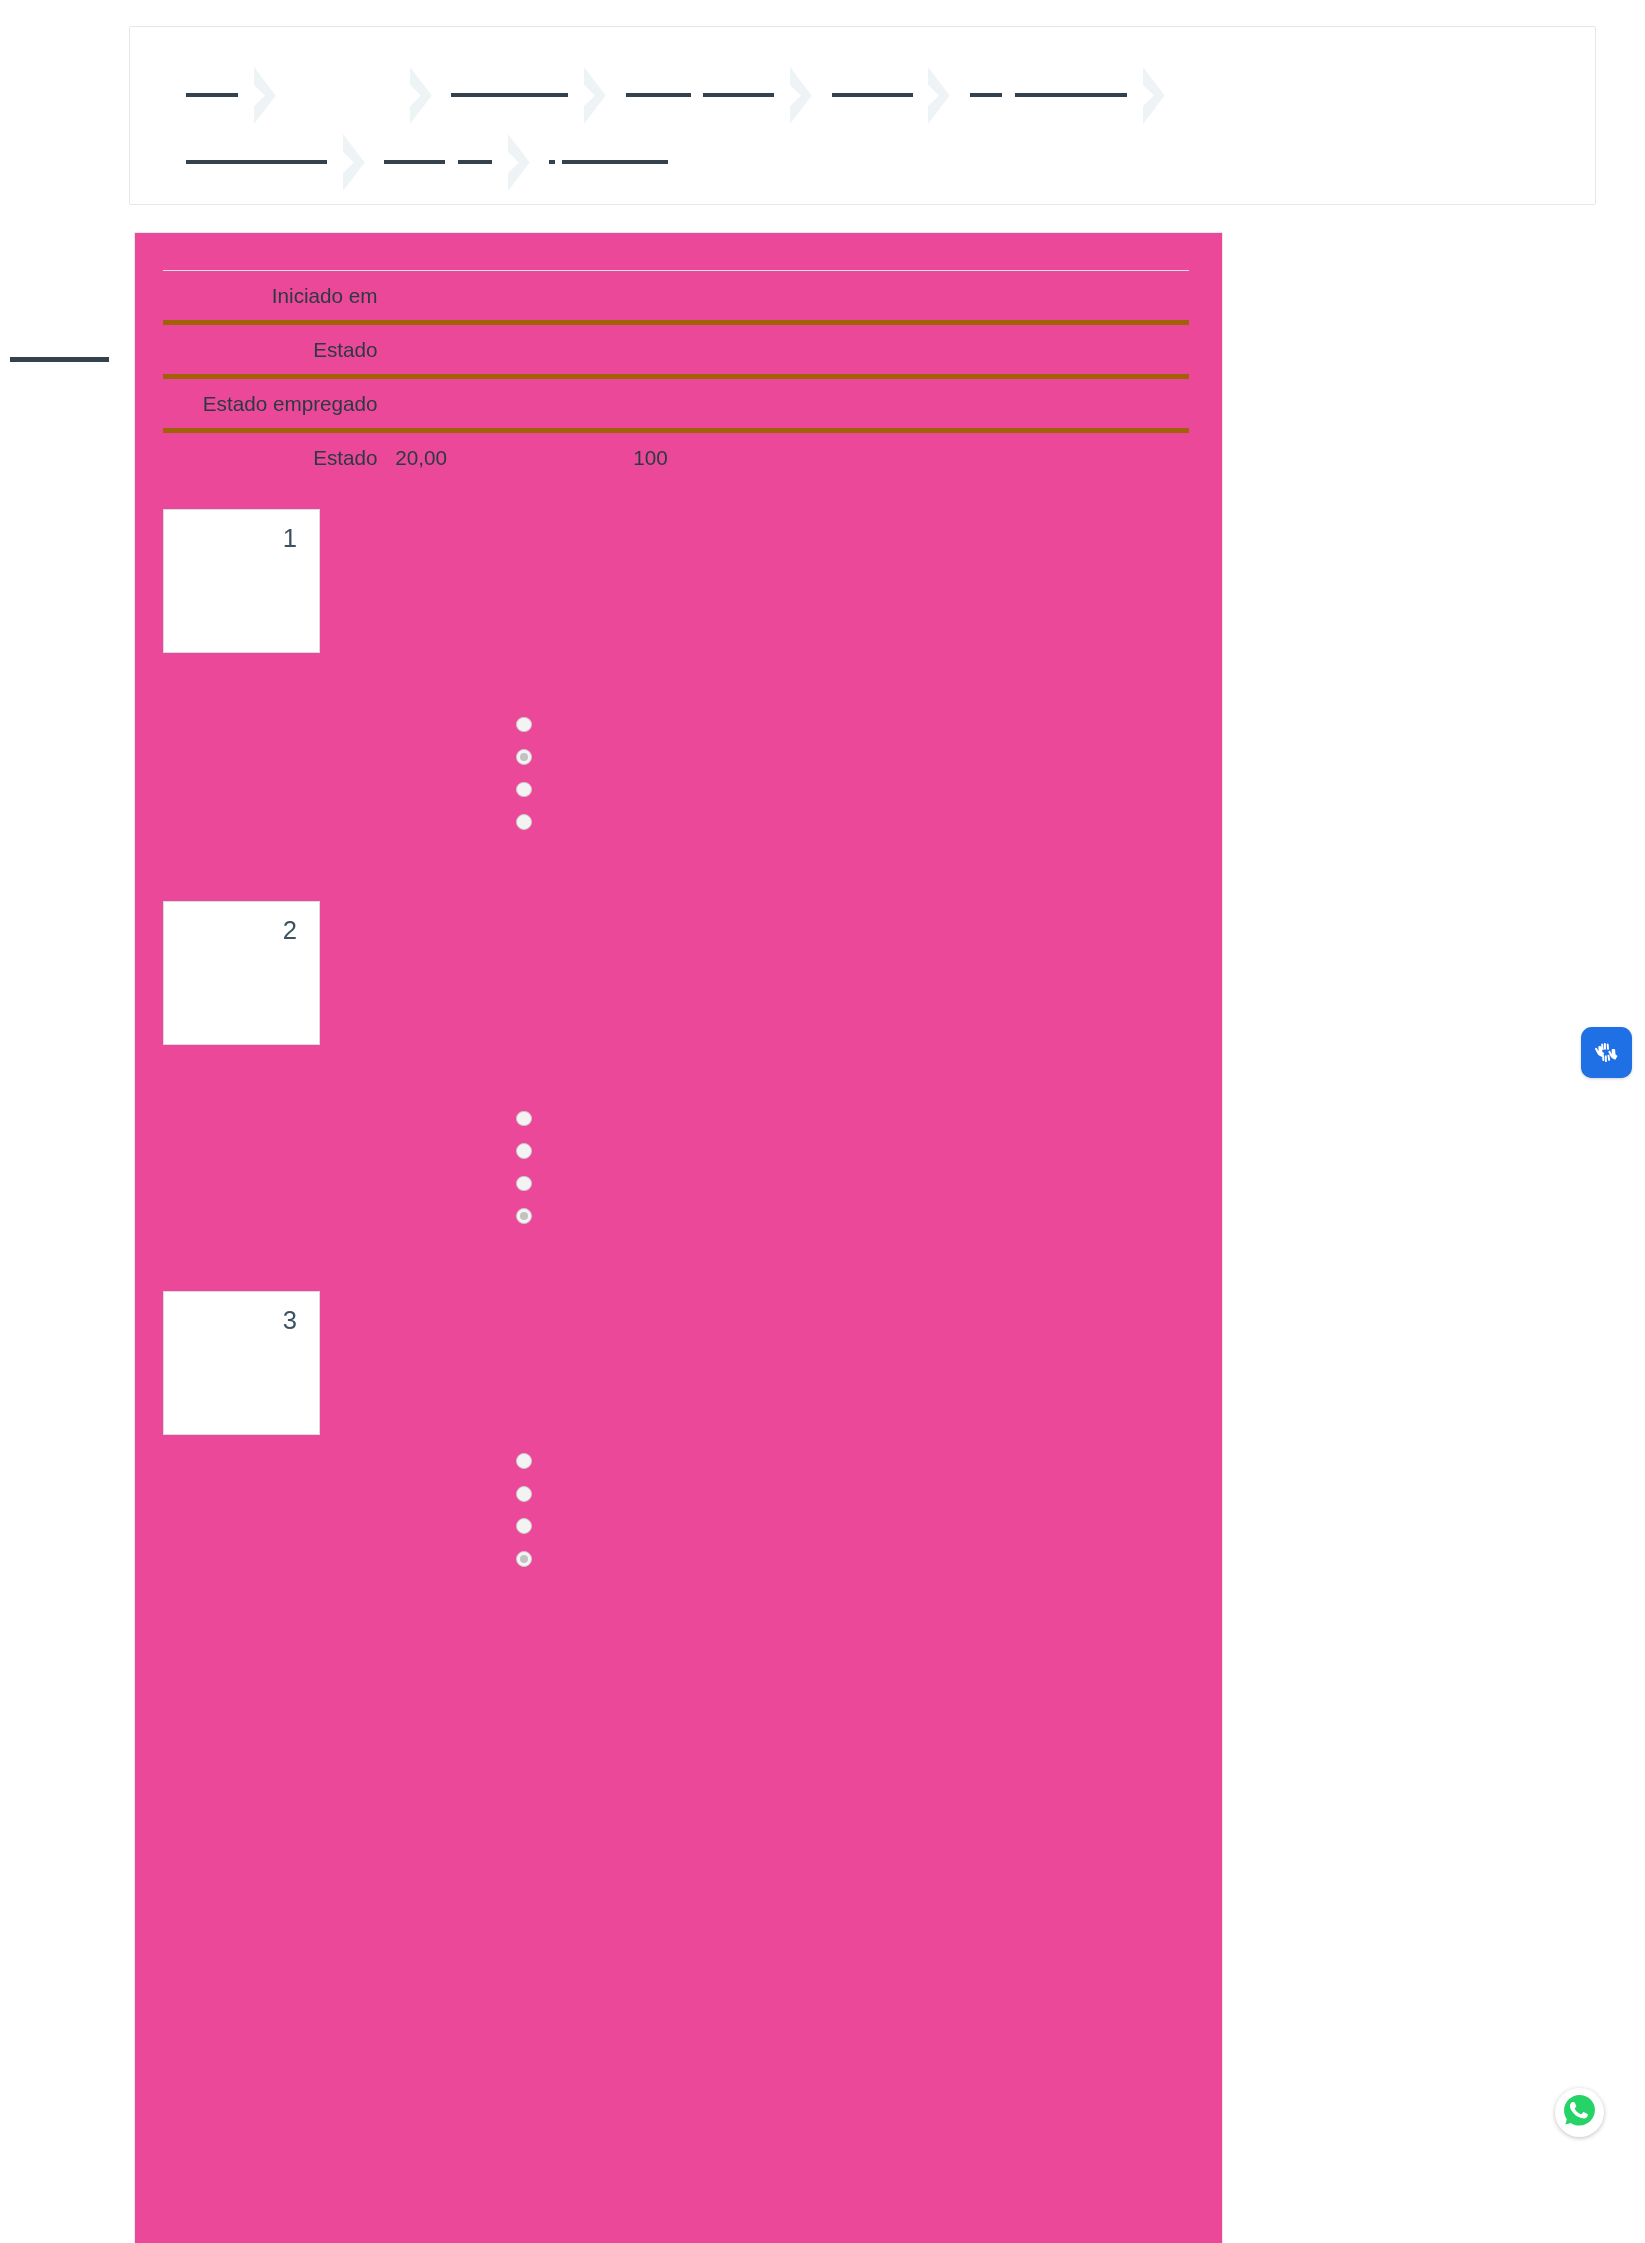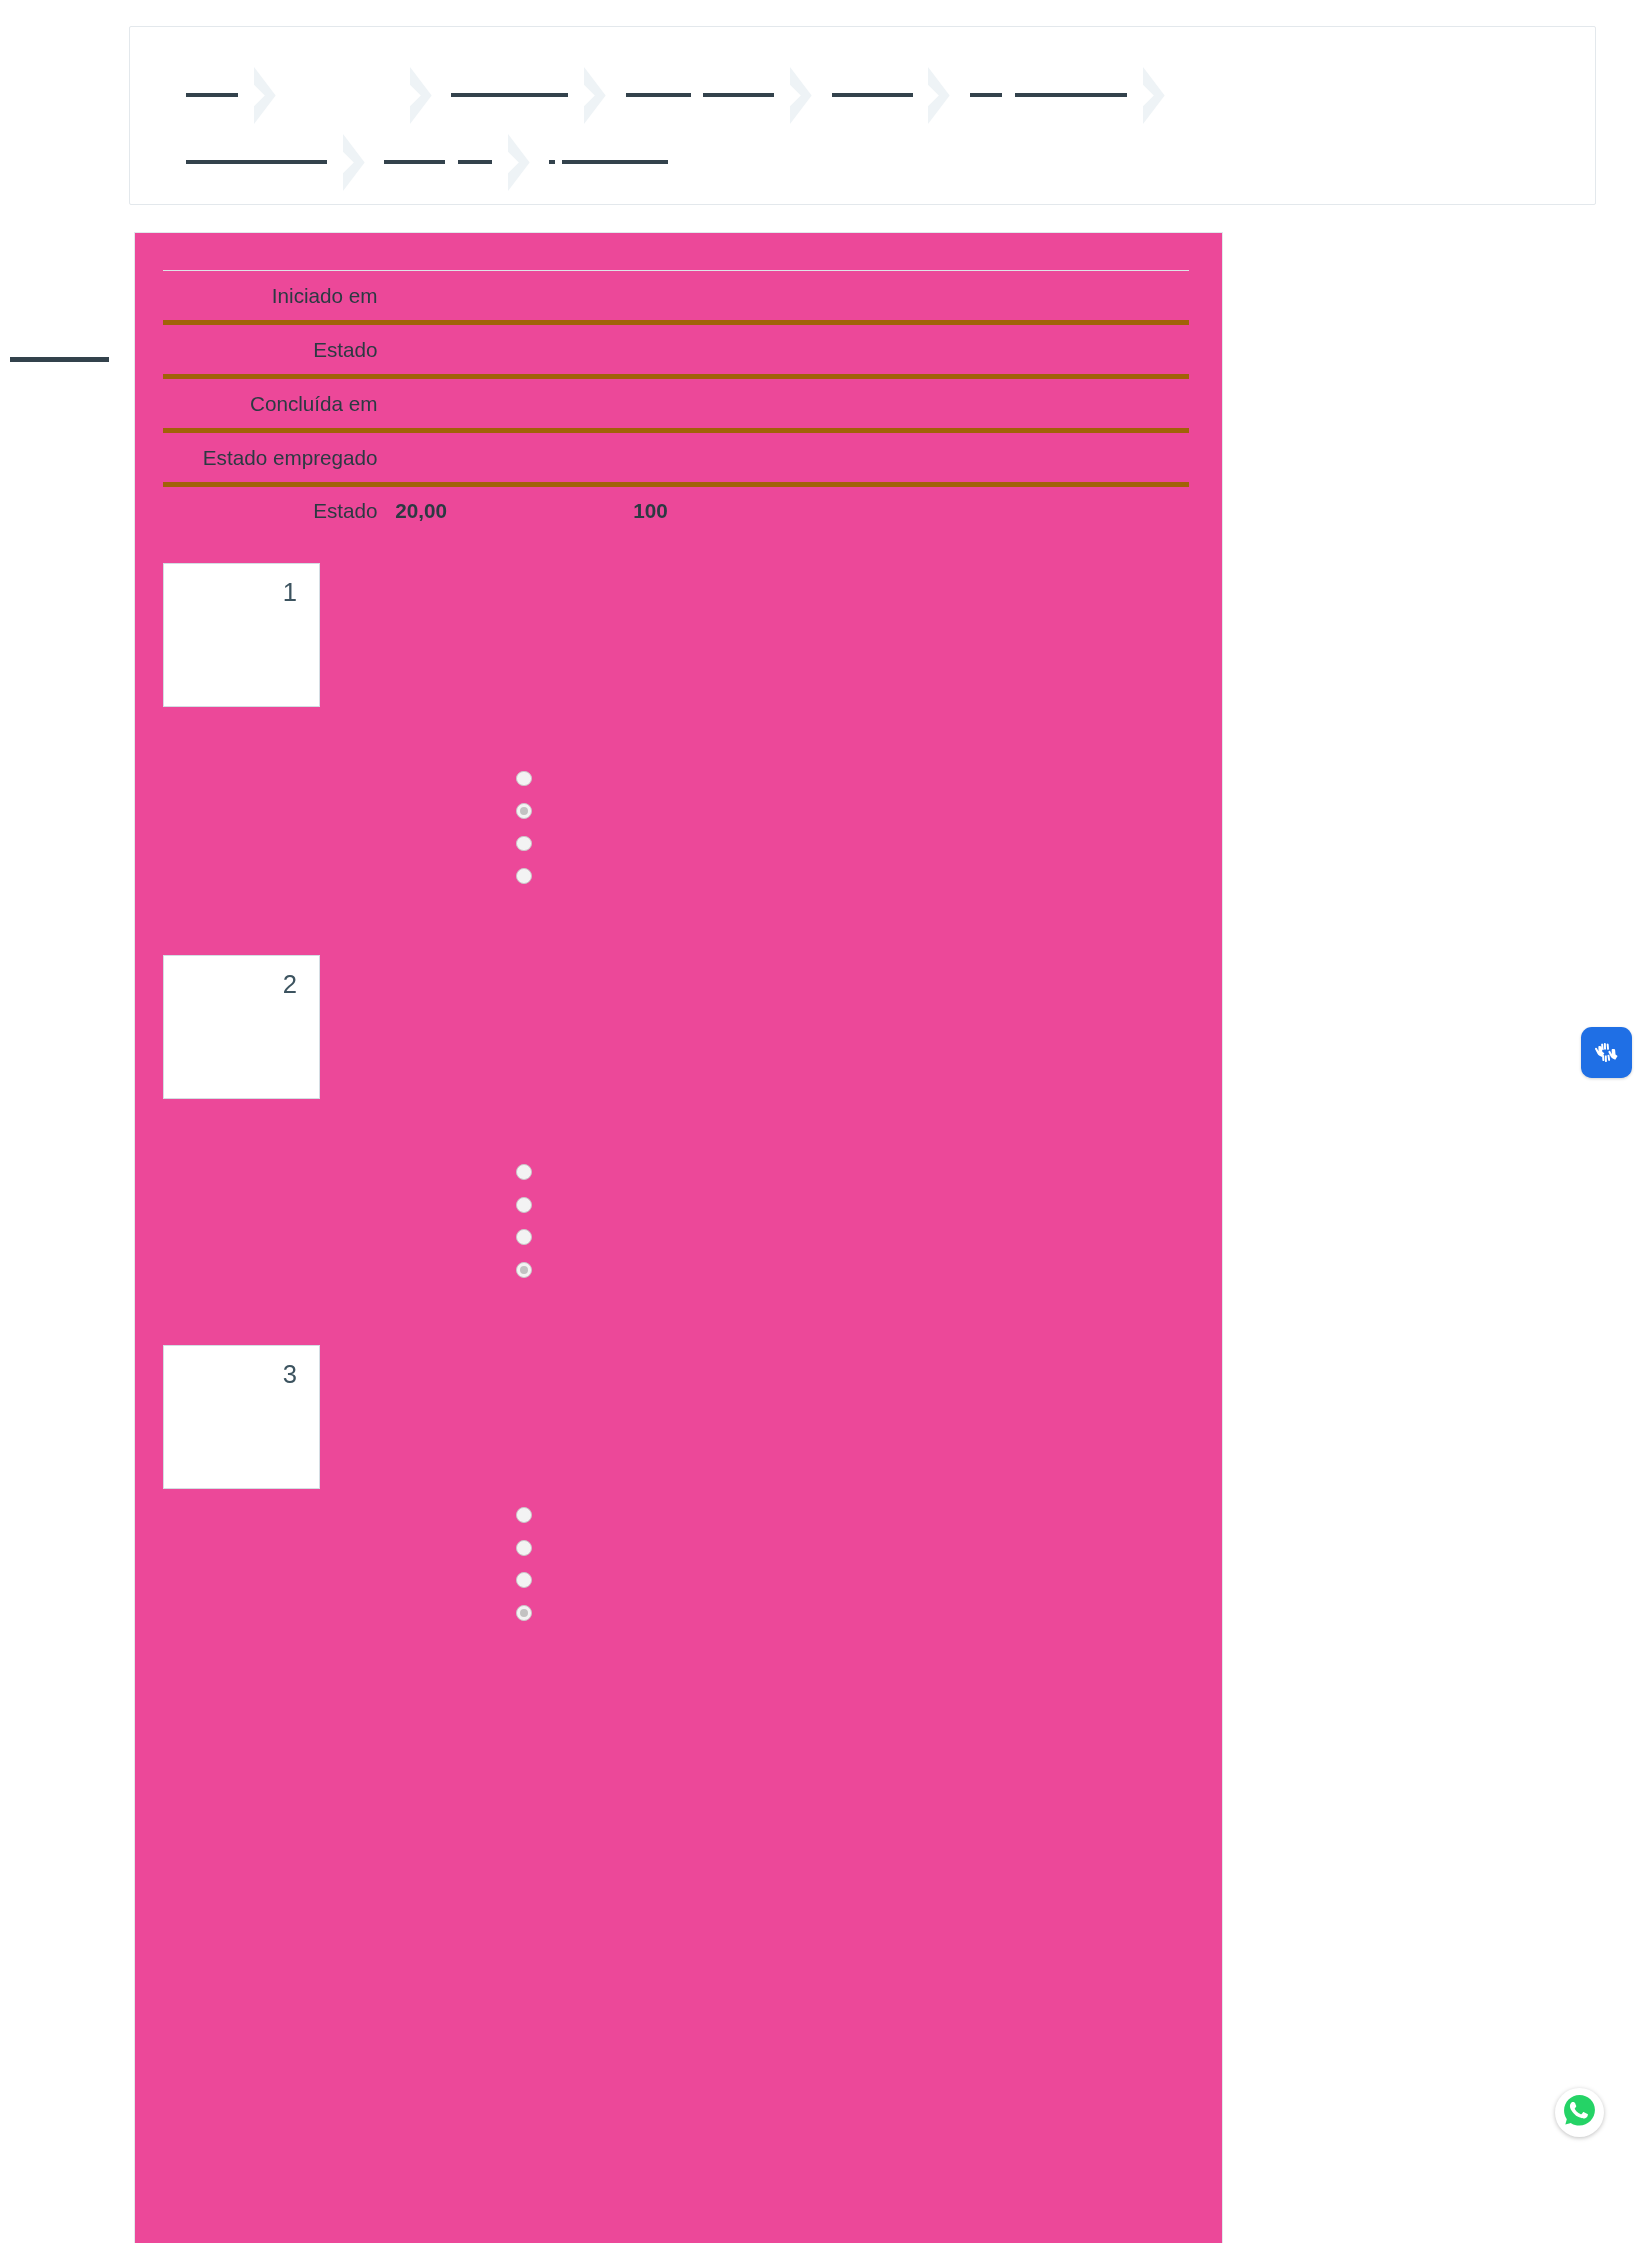--- a/index.html
+++ b/index.html
@@ -100,21 +100,20 @@
   .info-label {
     width: 215px;
     text-align: right;
     padding-right: 0 !important;
     font-weight: 400;
     color: #262f38;
   }
   .info-value {
     padding-left: 17.7px !important;
     color: #262f38;
-    font-weight: bold;
   }
   .info-value-inner {
     display: flex;
     align-items: baseline;
   }
   .grade-a { width: 238px; display: inline-block; }
   .grade-b { display: inline-block; }
 
   
   .questions { margin: 27.6px 0 0 0; padding: 0; }
@@ -307,24 +306,20 @@
 <div class="content-card">
 
   <table class="info-table">
     <tbody>
       <tr class="first">
         <td class="info-label">Iniciado em</td>
         <td class="info-value"></td>
       </tr>
       <tr>
         <td class="info-label">Estado</td>
-        <td class="info-value"></td>
-      </tr>
-      <tr>
-        <td class="info-label">Concluída em</td>
         <td class="info-value"></td>
       </tr>
       <tr>
         <td class="info-label">Estado empregado</td>
         <td class="info-value"></td>
       </tr>
       <tr>
         <td class="info-label">Estado</td>
         <td class="info-value">
           <span class="info-value-inner">

